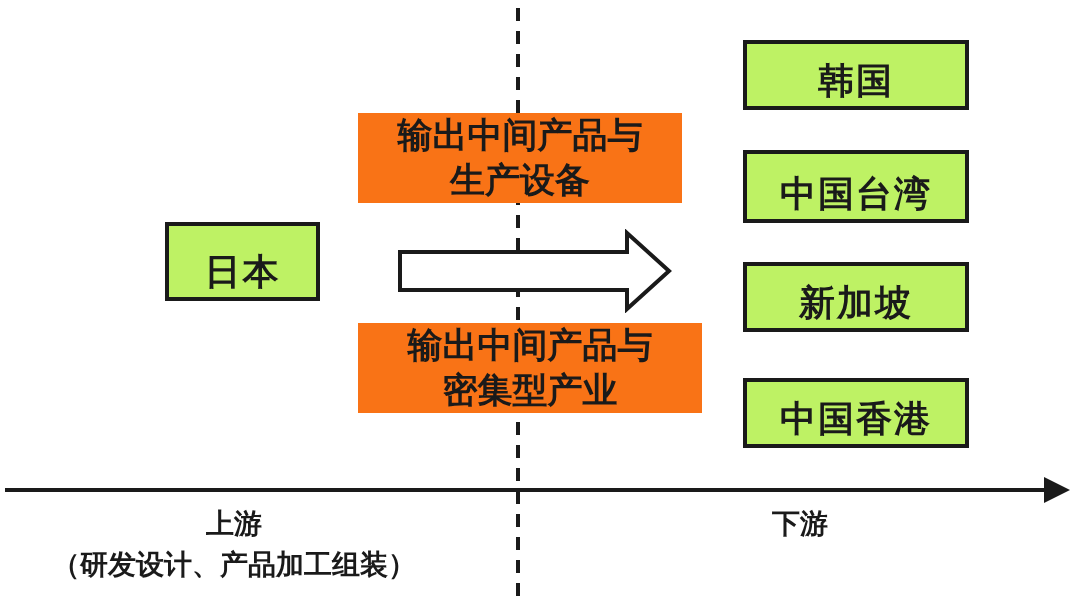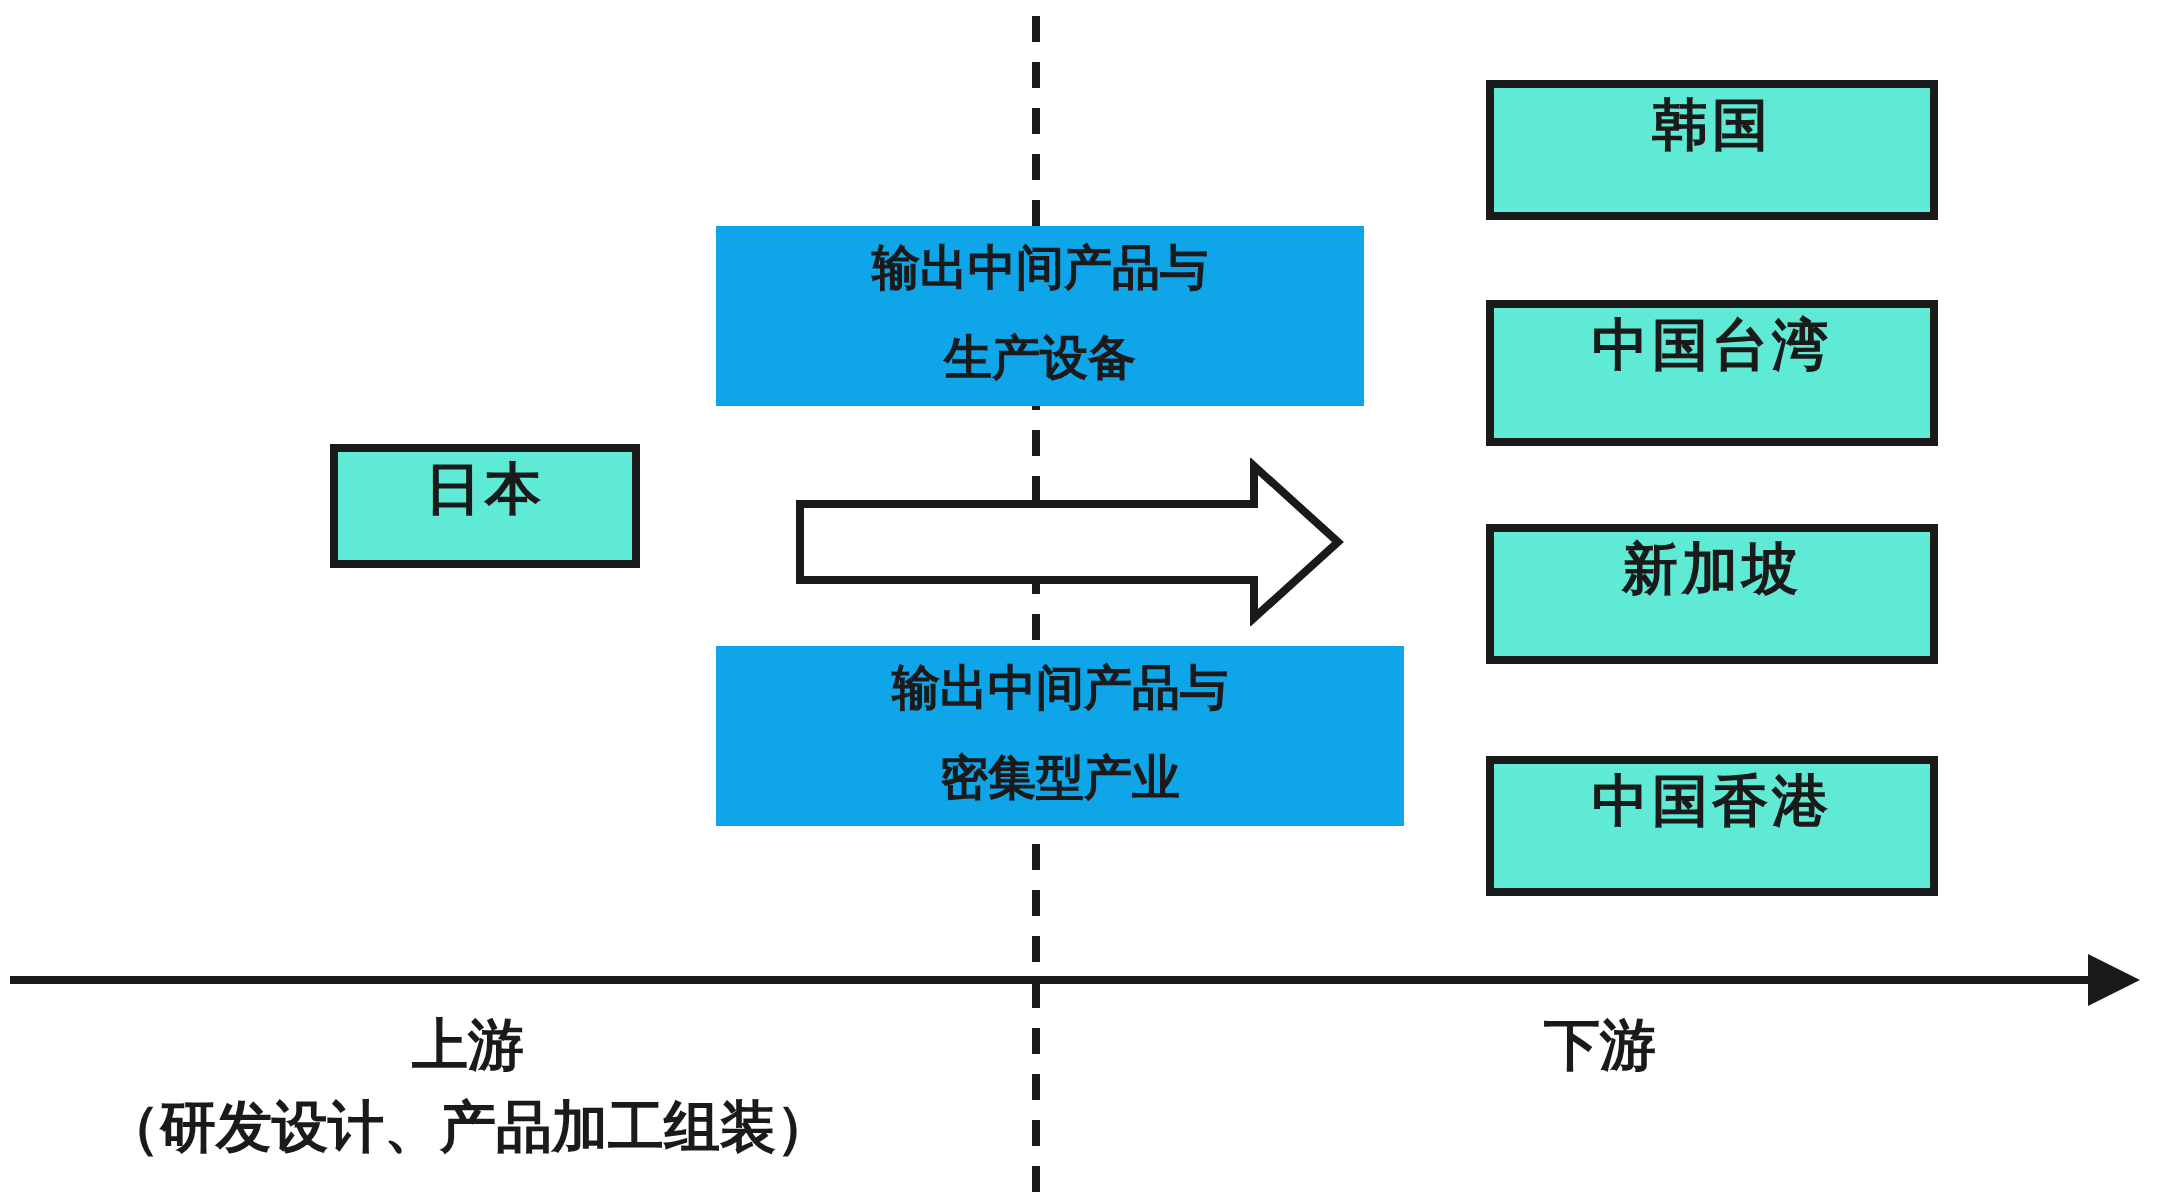--- a/index.html
+++ b/index.html
@@ -28,49 +28,49 @@
       #1a1a1a 0px, #1a1a1a 13px,
       transparent 13px, transparent 23px
     );
     z-index: 0;
   }
   
   .node-box {
     position: absolute;
     box-sizing: border-box;
     border: 4px solid #1a1a1a;
-    background: #5eead4;
+    background: #bef264;
     display: flex;
-    align-items: flex-start;
+    align-items: flex-end;
     justify-content: center;
-    font-size: 28px;
+    font-size: 36px;
     font-weight: 600;
     letter-spacing: 2px;
     z-index: 2;
   }
-  .japan-box      { left: 165px; top: 222px; width: 155px; height: 62px; }
+  .japan-box      { left: 165px; top: 222px; width: 155px; height: 79px; }
   .dest-korea     { left: 743px; top: 40px;  width: 226px; height: 70px; }
   .dest-taiwan    { left: 743px; top: 150px; width: 226px; height: 73px; }
   .dest-singapore { left: 743px; top: 262px; width: 226px; height: 70px; }
   .dest-hongkong  { left: 743px; top: 378px; width: 226px; height: 70px; }
 
   
   .big-arrow {
     position: absolute;
     left: 398px;
     top: 229px;
     z-index: 1;
   }
 
   
   .arrow-label {
     position: absolute;
     text-align: center;
-    background: #0ea5e9;
-    font-size: 24px;
+    background: #f97316;
+    font-size: 35px;
     font-weight: 600;
     line-height: 45px;
     white-space: pre-line;
     z-index: 1;
   }
   .arrow-label-top    { left: 358px; top: 113px; width: 324px; }
   .arrow-label-bottom { left: 358px; top: 323px; width: 344px; }
 
   
   .axis-line {

